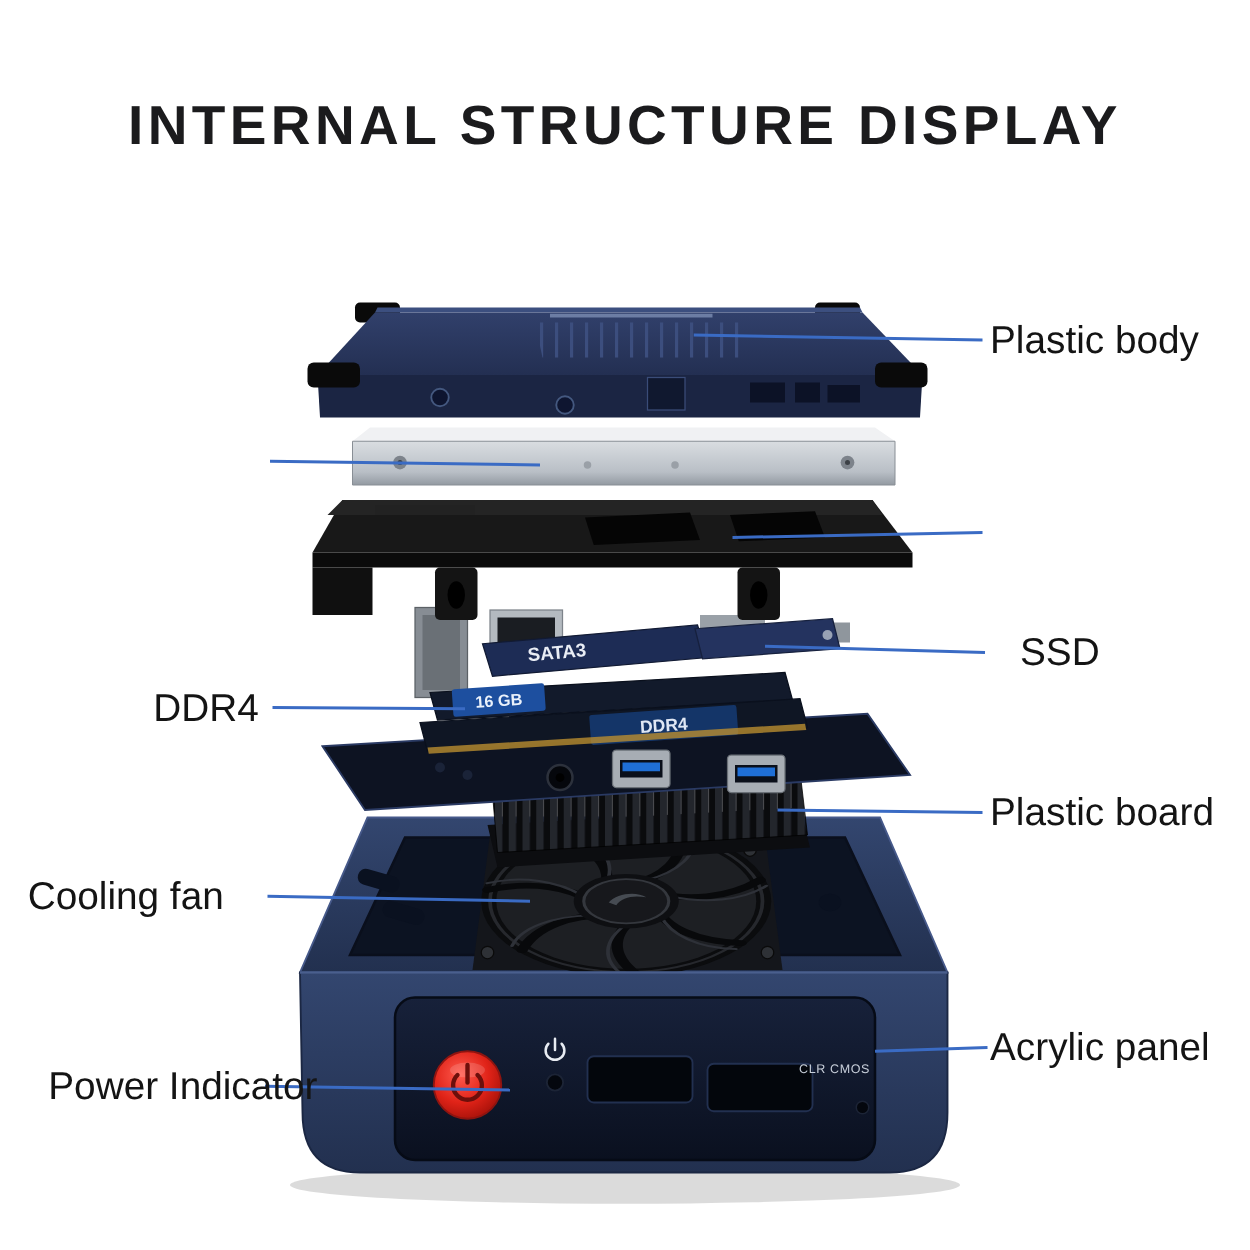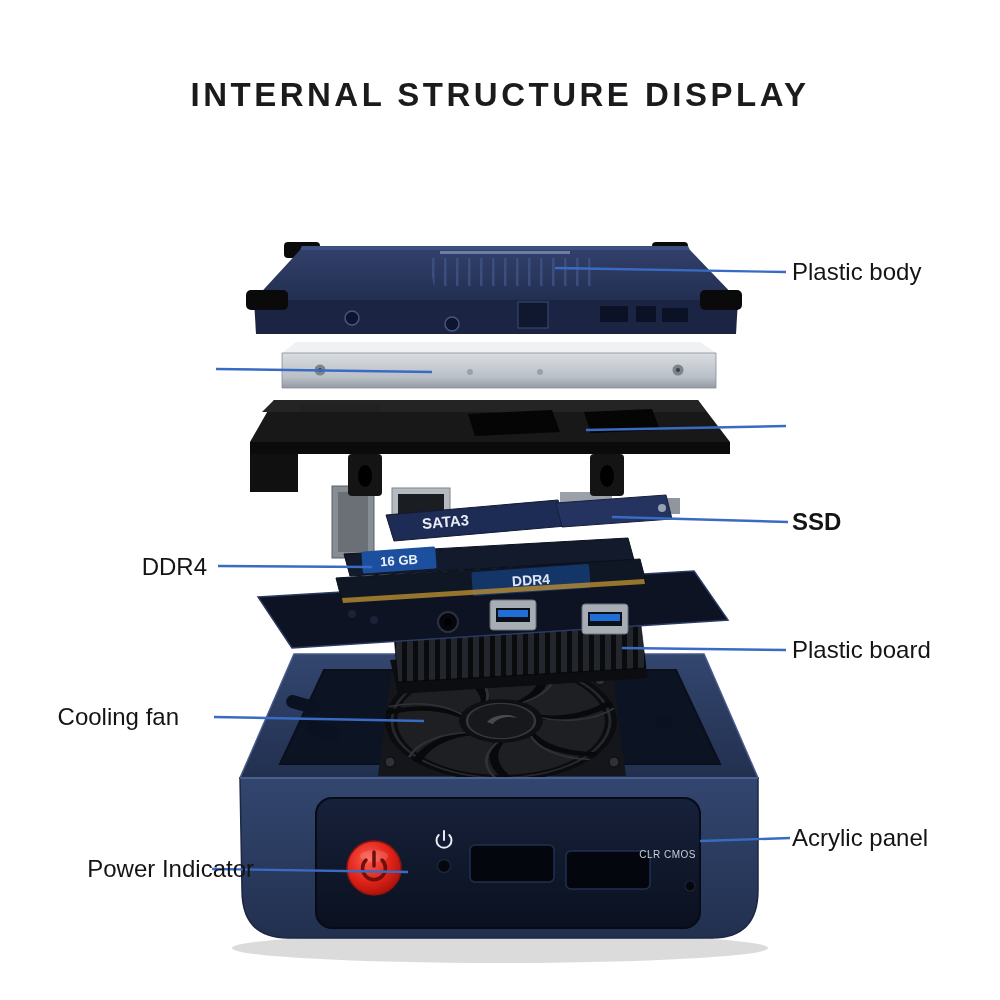--- a/index.html
+++ b/index.html
@@ -5,25 +5,25 @@
   * { margin:0; padding:0; box-sizing:border-box; }
   html,body { width:1000px; height:1000px; }
   body {
     font-family:"Liberation Sans", sans-serif;
     background:var(--background,#ffffff);
     position:relative; overflow:hidden;
   }
   .stage { position:absolute; left:0; top:0; width:1000px; height:1000px; }
   .page-title {
     position:absolute; top:76px; left:0; width:1000px;
-    text-align:center; font-size:33px; font-weight:bold;
+    text-align:center; font-size:44px; font-weight:bold;
     letter-spacing:3.5px; color:var(--title,#1b1b1d); white-space:nowrap;
   }
   .callout {
-    position:absolute; font-size:24px; line-height:28px;
+    position:absolute; font-size:31px; line-height:28px;
     color:var(--label,#141414); white-space:nowrap;
   }
   .callout.left { text-align:right; }
   svg.art { position:absolute; left:0; top:0; }
 </style>
 </head>
 <body>
 
 <div class="stage">
 
@@ -240,20 +240,20 @@
       <line x1="622" y1="648" x2="786" y2="650"></line>
       <line x1="214" y1="717" x2="424" y2="721"></line>
       <line x1="700" y1="841" x2="790" y2="838"></line>
       <line x1="212" y1="869" x2="408" y2="872"></line>
     </g>
   </svg>
 
   <h1 class="page-title">INTERNAL STRUCTURE DISPLAY</h1>
 
   <div class="callout right" style="top:258px; left:792px;">Plastic body</div>
-  <div class="callout right" style="top:508px; left:792px;font-weight:bold;">SSD</div>
+  <div class="callout right" style="top:508px; left:816px;">SSD</div>
   <div class="callout left" style="top:553px; right:793px;">DDR4</div>
   <div class="callout right" style="top:636px; left:792px;">Plastic board</div>
   <div class="callout left" style="top:703px; right:821px;">Cooling fan</div>
   <div class="callout right" style="top:824px; left:792px;">Acrylic panel</div>
   <div class="callout left" style="top:855px; right:746px;">Power Indicator</div>
 
 </div>
 
 </body></html>

